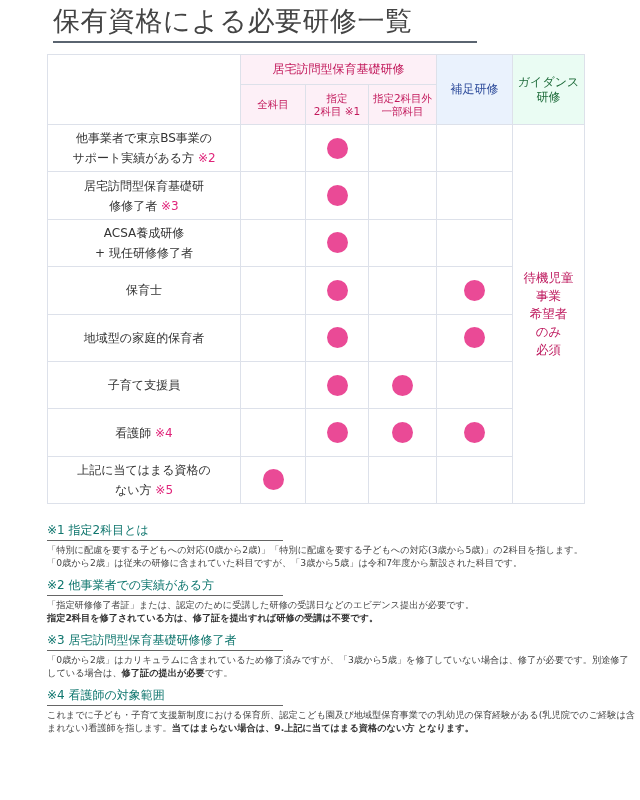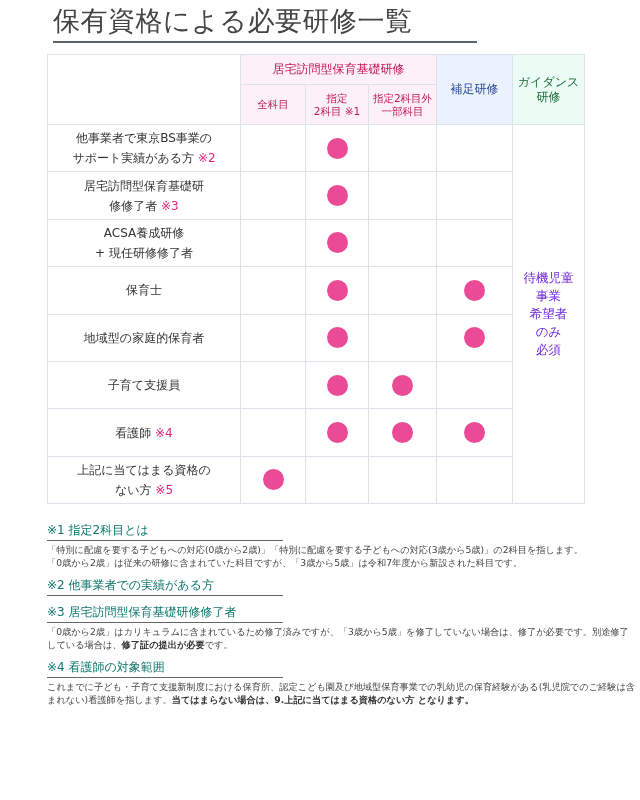--- a/index.html
+++ b/index.html
@@ -21,21 +21,21 @@
     font-weight: normal;
   }
   .h-basic { background: #fdf0f7; color: #c2185b; font-size: 12px; height: 30px; }
   .h-sub { background: #fdf0f7; color: #c2185b; font-size: 10.5px; line-height: 13px; height: 40px; }
   .h-hosoku { background: #eaf2fd; color: #2c4a9a; font-size: 12px; }
   .h-guid { background: #eafcf3; color: #1e6b3a; font-size: 12px; line-height: 15px; }
   .h-blank { background: #fff; }
   td.label { font-size: 12px; color: #333; line-height: 20px; height: 47.4px; padding: 0 6px; }
   .mark { color: #e0247a; }
   .dot { display: inline-block; width: 21px; height: 21px; border-radius: 50%; background: #ea4a96; vertical-align: middle; }
-  td.guid-body { color: #6d28d9; font-size: 12.5px; line-height: 18px; }
+  td.guid-body { color: #be185d; font-size: 12.5px; line-height: 18px; }
 
   .notes { position: absolute; left: 47px; top: 522px; width: 590px; }
   .note { margin-bottom: 8px; }
   .note-head { font-size: 12px; color: #0f766e; line-height: 16px; }
   .note-rule { width: 236px; height: 1px; background: #666; margin: 2px 0 3px; }
   .note-body { font-size: 9.2px; color: #444; line-height: 12.5px; }
   .note-body b { font-weight: bold; color: #333; }
 </style>
 </head>
 <body>
@@ -131,20 +131,24 @@
       <div class="note-head">※1 指定2科目とは</div>
       <div class="note-rule"></div>
       <div class="note-body">
         <div>「特別に配慮を要する子どもへの対応(0歳から2歳)」「特別に配慮を要する子どもへの対応(3歳から5歳)」の2科目を指します。</div>
         <div>「0歳から2歳」は従来の研修に含まれていた科目ですが、「3歳から5歳」は令和7年度から新設された科目です。</div>
       </div>
     </div>
     <div class="note">
       <div class="note-head">※2 他事業者での実績がある方</div>
       <div class="note-rule"></div>
+      <div class="note-body">
+        <div>「指定研修修了者証」または、認定のために受講した研修の受講日などのエビデンス提出が必要です。</div>
+        <div><b>指定2科目を修了されている方は、修了証を提出すれば研修の受講は不要です。</b></div>
+      </div>
     </div>
     <div class="note">
       <div class="note-head">※3 居宅訪問型保育基礎研修修了者</div>
       <div class="note-rule"></div>
       <div class="note-body">
         <div>「0歳から2歳」はカリキュラムに含まれているため修了済みですが、「3歳から5歳」を修了していない場合は、修了が必要です。別途修了している場合は、<b>修了証の提出が必要</b>です。</div>
       </div>
     </div>
     <div class="note">
       <div class="note-head">※4 看護師の対象範囲</div>

